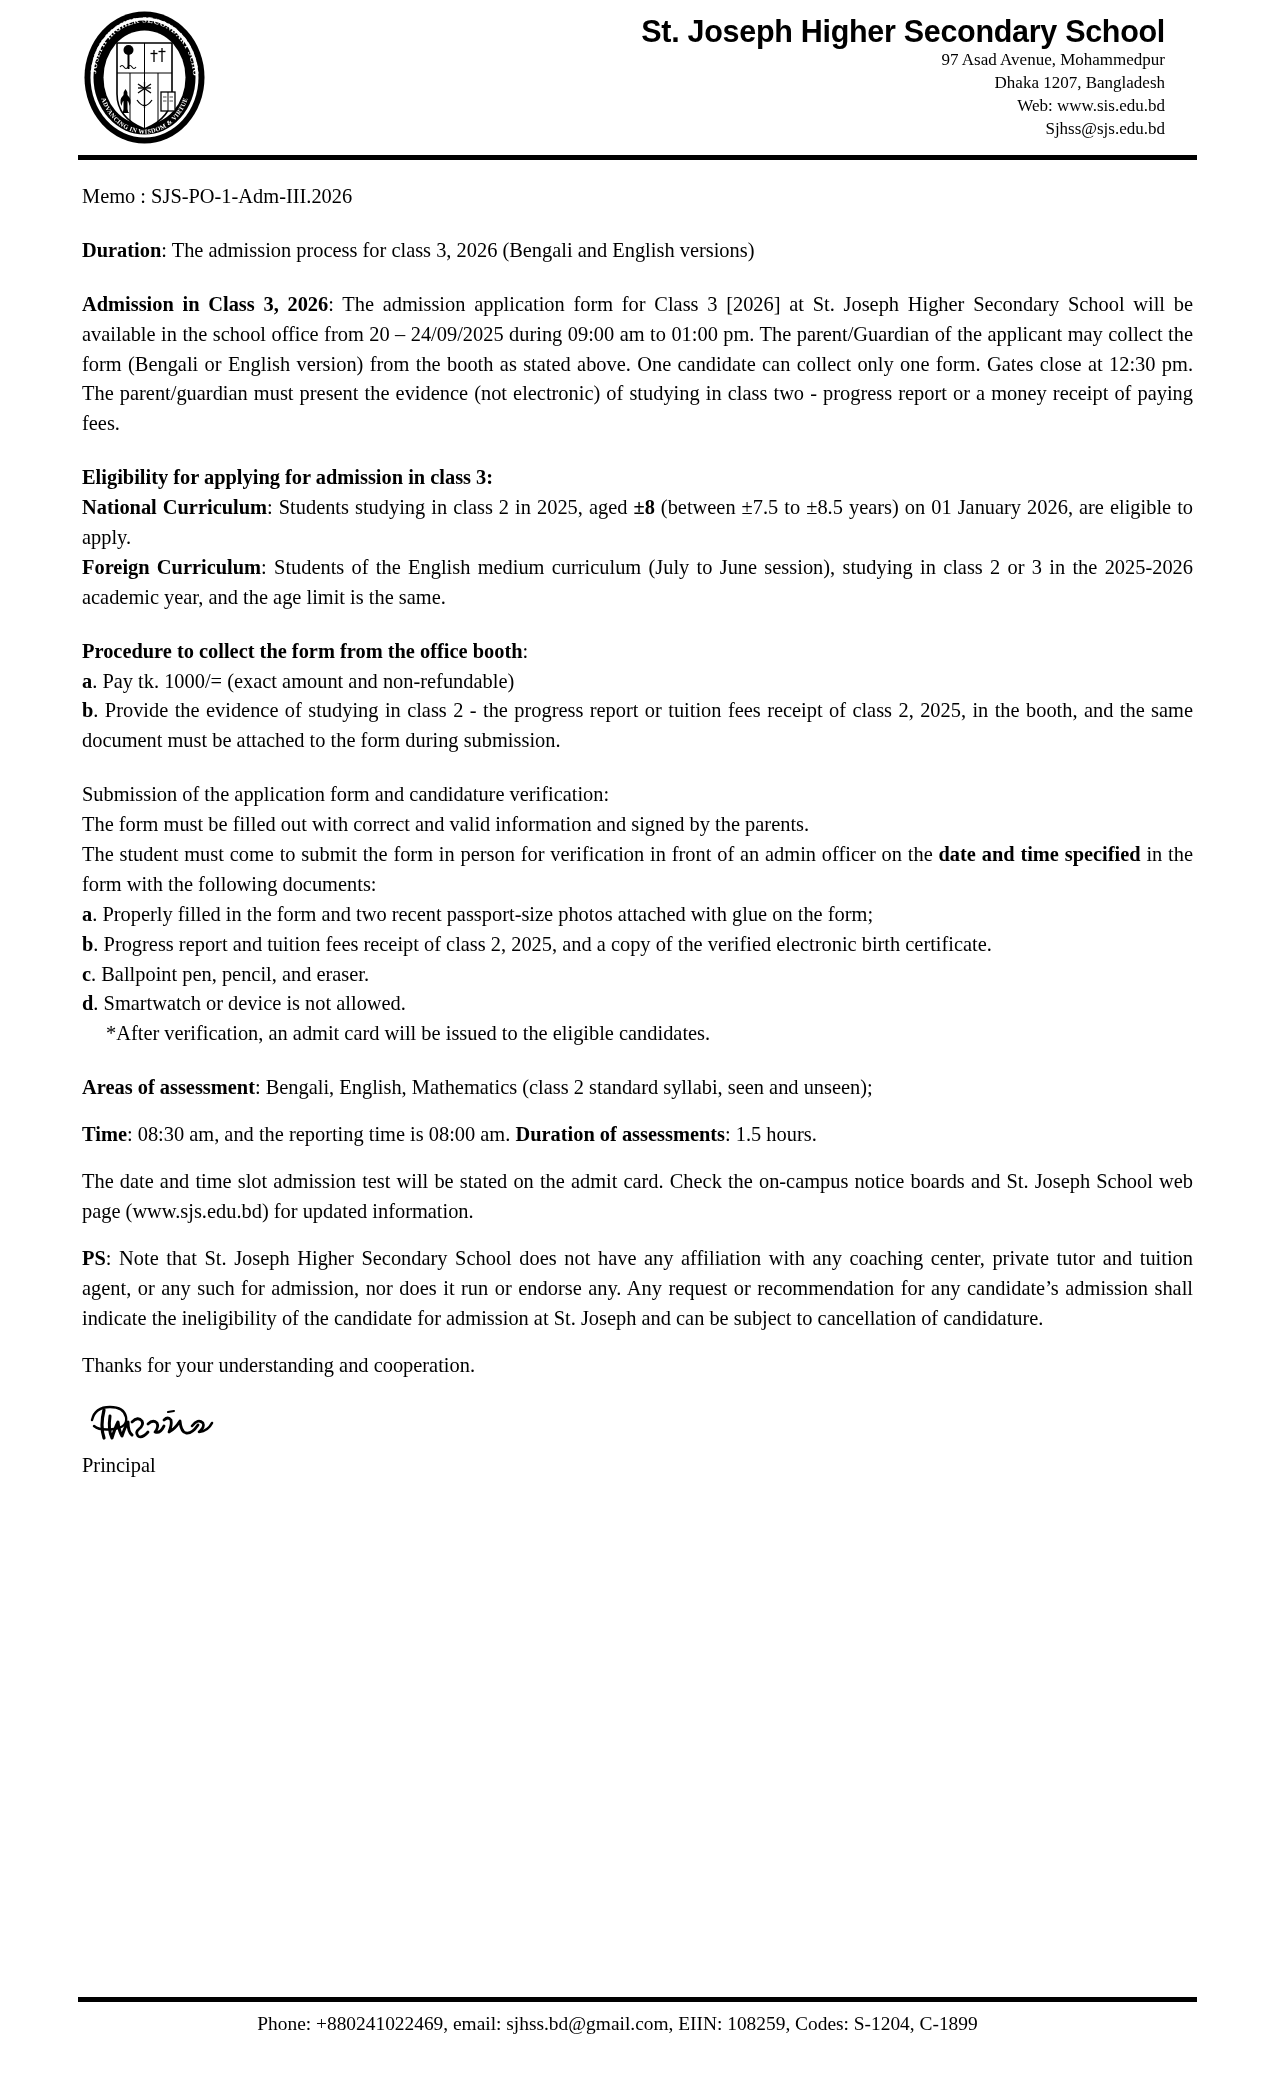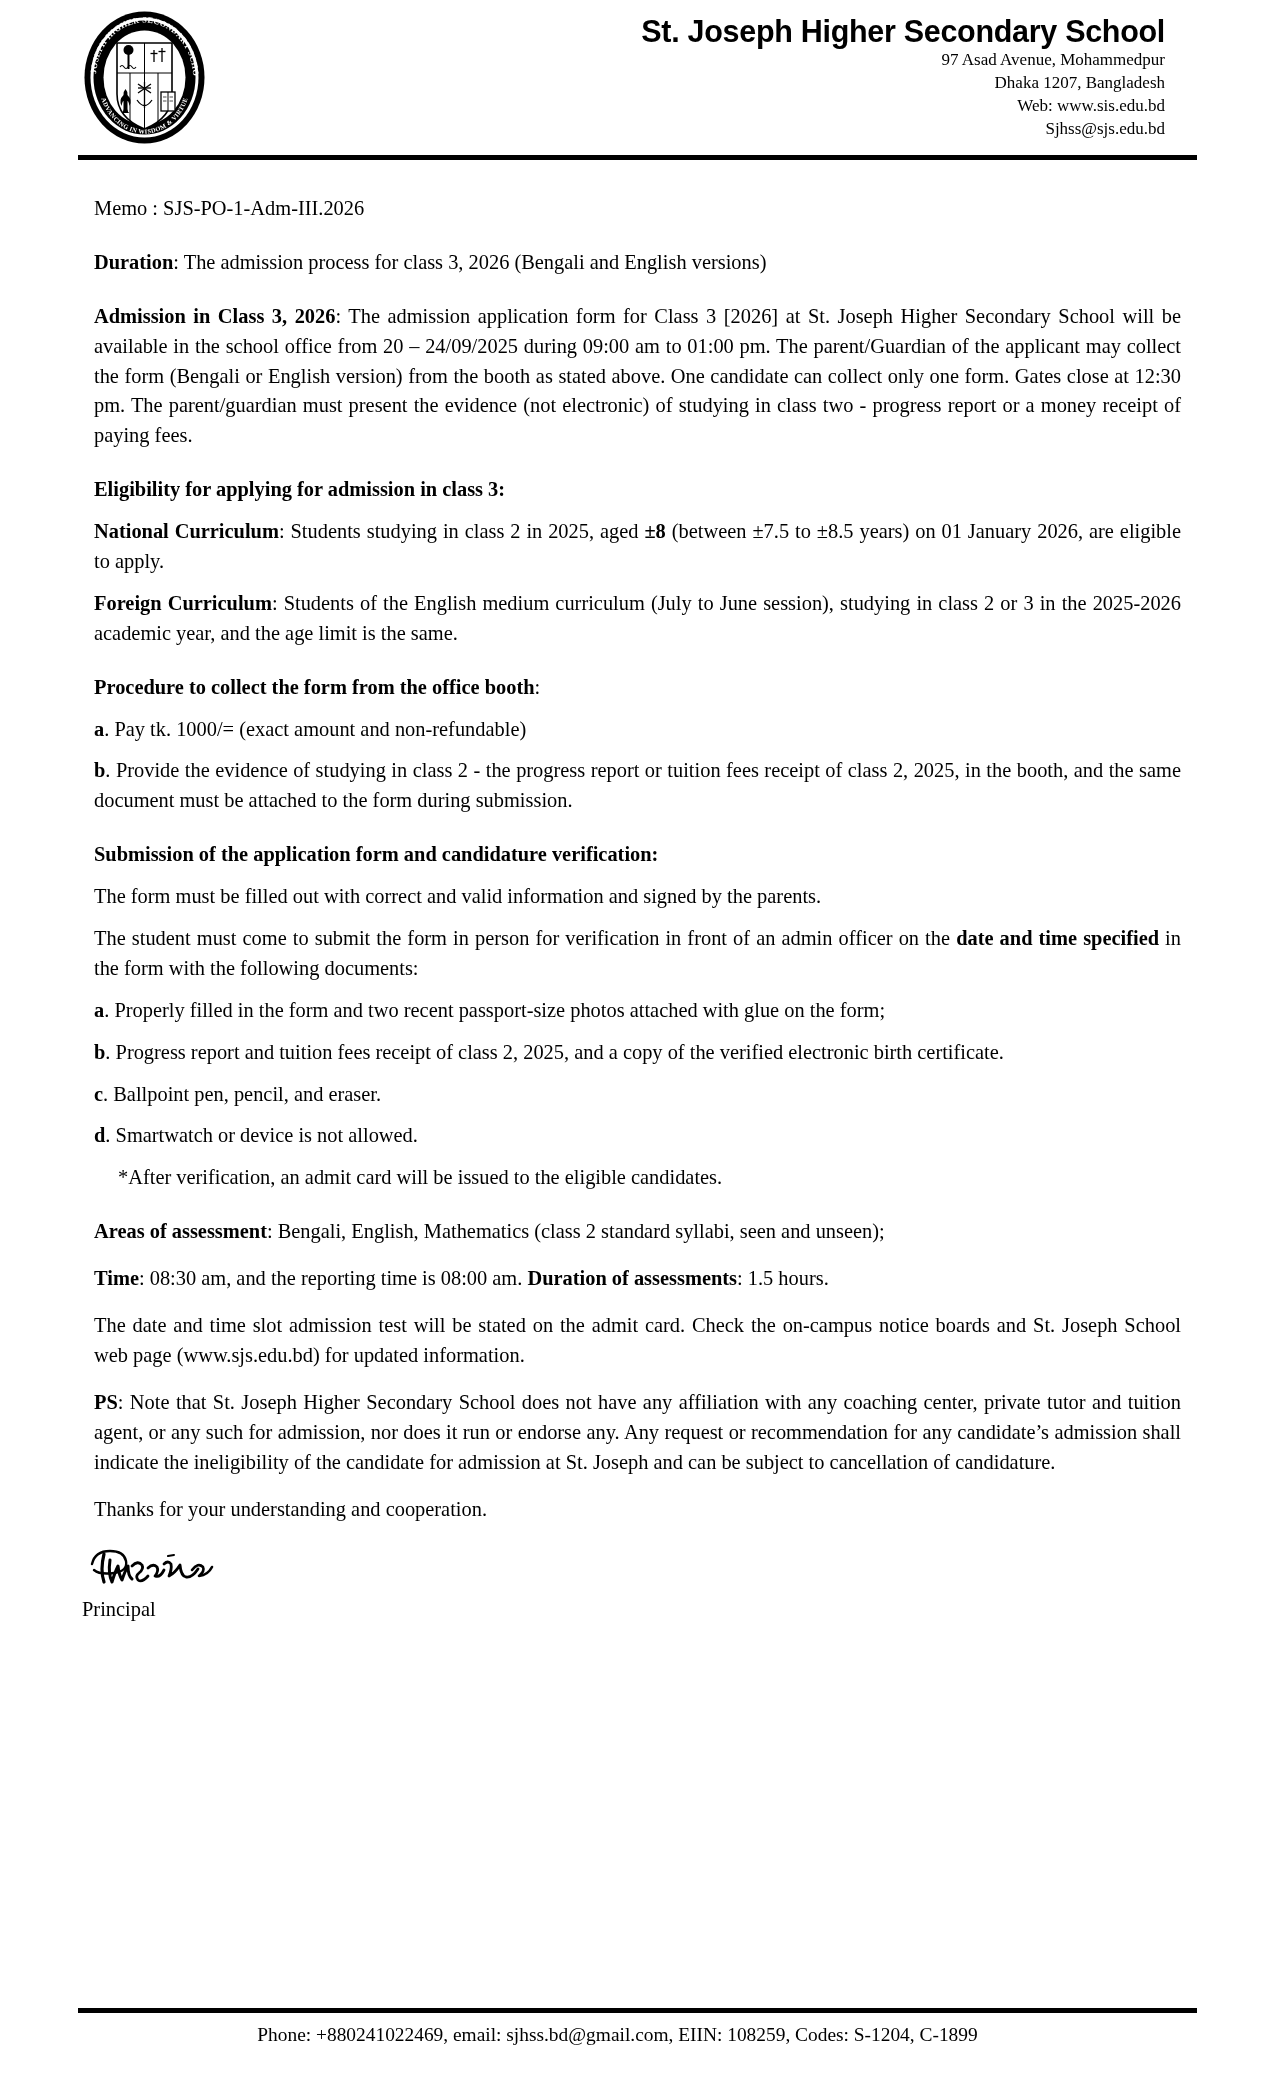--- a/index.html
+++ b/index.html
@@ -65,21 +65,21 @@
     height: 5px;
   }
 
   
   .content {
     padding: 22px 82px 0 82px;
     font-size: 20.4px;
     line-height: 1.465;
     text-align: justify;
   }
-  .content p { margin: 12px; }
+  .content p { margin: 0; }
 
   .spaced      { margin-bottom: 24px !important; }
   .spaced-sm   { margin-bottom: 17px !important; }
   .tight       { margin-bottom: 0 !important; }
 
   b, .b { font-weight: bold; }
 
   .indent-star { padding-left: 24px; }
 
   
@@ -95,21 +95,21 @@
   .signature svg { display: block; width: 150px; height: 52px; }
   .principal {
     font-size: 20.4px;
     line-height: 1.3;
   }
 
   
   .footer {
     position: absolute;
     left: 0;
-    bottom: 54px;
+    bottom: 65px;
     width: 1275px;
   }
   .rule-bottom {
     margin: 0 78px;
     border-top: 4px solid #000;
     border-bottom: 1.5px solid #000;
     height: 5px;
   }
   .footer-text {
     text-align: center;
@@ -202,21 +202,21 @@
     <p class="spaced"><b>Admission in Class 3, 2026</b><span>: The admission application form for Class 3 [2026] at St. Joseph Higher Secondary School will be available in the school office from 20 – 24/09/2025 during 09:00 am to 01:00 pm. The parent/Guardian of the applicant may collect the form (Bengali or English version) from the booth as stated above. One candidate can collect only one form. Gates close at 12:30 pm. The parent/guardian must present the evidence (not electronic) of studying in class two - progress report or a money receipt of paying fees.</span></p>
 
     <p class="tight" style="font-weight:bold">Eligibility for applying for admission in class 3:</p>
     <p class="tight"><b>National Curriculum</b><span>: Students studying in class 2 in 2025, aged </span><b>±8</b><span> (between ±7.5 to ±8.5 years) on 01 January 2026, are eligible to apply.</span></p>
     <p class="spaced"><b>Foreign Curriculum</b><span>: Students of the English medium curriculum (July to June session), studying in class 2 or 3 in the 2025-2026 academic year, and the age limit is the same.</span></p>
 
     <p class="tight"><b>Procedure to collect the form from the office booth</b><span>:</span></p>
     <p class="tight"><b>a</b><span>. Pay tk. 1000/= (exact amount and non-refundable)</span></p>
     <p class="spaced"><b>b</b><span>. Provide the evidence of studying in class 2 - the progress report or tuition fees receipt of class 2, 2025, in the booth, and the same document must be attached to the form during submission.</span></p>
 
-    <p class="tight" style="font-weight:bold">Submission of the application form and candidature verification:</p>
+    <p class="tight" style="font-weight:normal">Submission of the application form and candidature verification:</p>
     <p class="tight">The form must be filled out with correct and valid information and signed by the parents.</p>
     <p class="tight"><span>The student must come to submit the form in person for verification in front of an admin officer on the </span><b>date and time specified</b><span> in the form with the following documents:</span></p>
     <p class="tight"><b>a</b><span>. Properly filled in the form and two recent passport-size photos attached with glue on the form;</span></p>
     <p class="tight"><b>b</b><span>. Progress report and tuition fees receipt of class 2, 2025, and a copy of the verified electronic birth certificate.</span></p>
     <p class="tight"><b>c</b><span>. Ballpoint pen, pencil, and eraser.</span></p>
     <p class="tight"><b>d</b><span>. Smartwatch or device is not allowed.</span></p>
     <p class="spaced indent-star">*After verification, an admit card will be issued to the eligible candidates.</p>
 
 
     <p class="spaced-sm"><b>Areas of assessment</b><span>: Bengali, English, Mathematics (class 2 standard syllabi, seen and unseen);</span></p>

